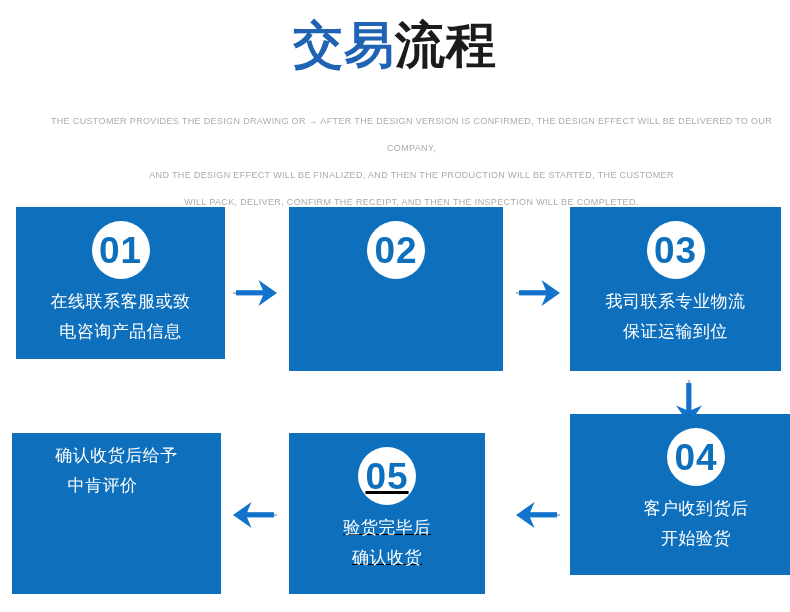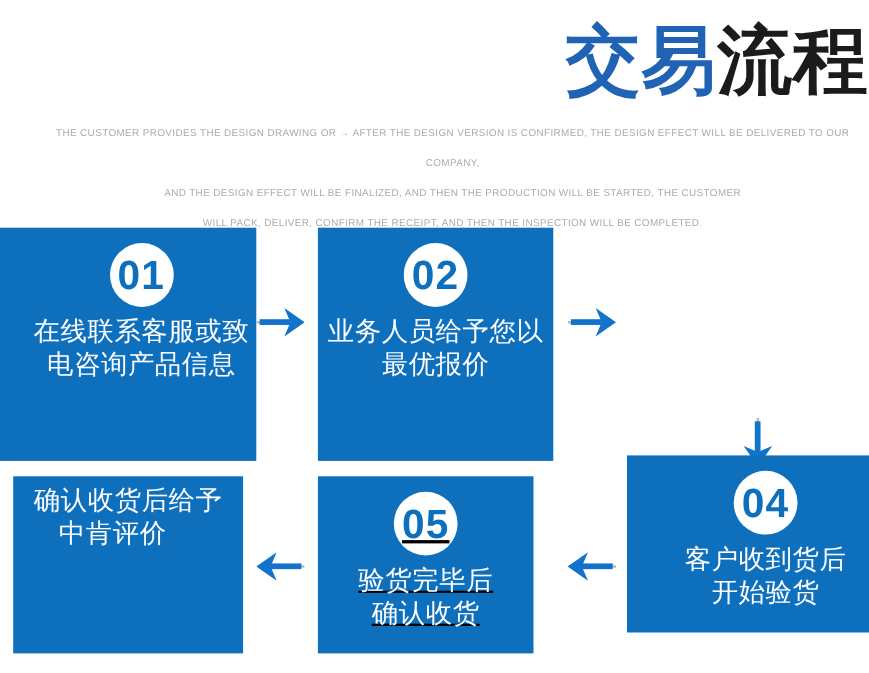--- a/index.html
+++ b/index.html
@@ -3,50 +3,50 @@
 <meta charset="utf-8">
 <style>
   html,body{margin:0;padding:0;background:#ffffff;}
   .canvas{
     position:relative;width:790px;height:612px;background:#ffffff;overflow:hidden;
     font-family:"Liberation Sans","DejaVu Sans",sans-serif;
   }
   
   .title{
     position:absolute;top:16px;left:0;right:0;margin:0;
-    text-align:right;font-size:68px;font-weight:700;line-height:1.16;
+    text-align:center;font-size:50px;font-weight:700;line-height:1.16;
     letter-spacing:1px;
   }
   .t-blue{color:var(--title-blue,#2063b4);}
   .t-black{color:var(--title-black,#1b1b1b);}
   
   .subtitle{position:absolute;top:108px;left:0;right:0;text-align:center;}
   .subtitle p{
     margin:0;font-size:9px;line-height:27px;font-weight:400;
     color:var(--subtitle-gray,#ababab);letter-spacing:.35px;padding-left:33px;
   }
   
   .box{position:absolute;background:var(--box-blue,#0e70bd);}
-  .b1{left:0; top:207px;width:209px;height:212px;padding-left:24px;}
-  .b2{left:289px;top:207px;width:214px;height:212px;}
+  .b1{left:16px; top:207px;width:209px;height:152px;}
+  .b2{left:289px;top:207px;width:214px;height:164px;}
   .b3{left:570px;top:207px;width:211px;height:164px;}
   .b6{left:12px; top:433px;width:209px;height:161px;}
   .b5{left:289px;top:433px;width:196px;height:161px;text-decoration:underline;}
   .b4{left:570px;top:414px;width:252px;height:161px;}
   .badge{
     width:58px;height:58px;border-radius:50%;background:#ffffff;
     margin:14px auto 0;display:flex;align-items:center;justify-content:center;
   }
   .num{
     font-size:37px;font-weight:700;color:var(--box-blue,#0e70bd);
     letter-spacing:1px;line-height:1;
   }
   .label{margin-top:8px;text-align:center;}
   .line{
-    font-size:24px;line-height:30px;color:var(--step-text-white,#ffffff);
+    font-size:17px;line-height:30px;color:var(--step-text-white,#ffffff);
     font-weight:400;letter-spacing:.5px;white-space:nowrap;
   }
   .b6 .line2{transform:translateX(-14px);}
   
   .arrow{position:absolute;color:var(--arrow-blue,#1173cb);}
   .arrow.h{width:44px;height:26px;}
   .arrow.v{width:26px;height:44px;}
   .arrow .shaft,.arrow .head{fill:currentColor;}
   .arrow .tail{fill:#b6babd;}
   .arrow.left{transform:scaleX(-1);}
@@ -82,32 +82,37 @@
   <svg class="arrow h ar1" viewBox="0 0 44 26">
     <rect class="tail" x="0" y="11.9" width="31" height="2.2"></rect>
     <rect class="shaft" x="3" y="10.2" width="28" height="5.2"></rect>
     <path class="head" d="M25.5,0 L44,13 L25.5,26 L31,13 Z"></path>
   </svg>
 
   <div class="box b2">
     <div class="badge">
       <span class="num">02</span>
     </div>
-    <div class="label">
-      <div class="line">业务人员给予您以</div>
-      <div class="line line2">最优报价</div>
-    </div>
   </div>
 
   <svg class="arrow h ar2" viewBox="0 0 44 26">
     <rect class="tail" x="0" y="11.9" width="31" height="2.2"></rect>
     <rect class="shaft" x="3" y="10.2" width="28" height="5.2"></rect>
     <path class="head" d="M25.5,0 L44,13 L25.5,26 L31,13 Z"></path>
   </svg>
 
+  <div class="box b3">
+    <div class="badge">
+      <span class="num">03</span>
+    </div>
+    <div class="label">
+      <div class="line">我司联系专业物流</div>
+      <div class="line line2">保证运输到位</div>
+    </div>
+  </div>
 
   <svg class="arrow v ad1" viewBox="0 0 26 44">
     <rect class="tail" x="11.9" y="0" width="2.2" height="31"></rect>
     <rect class="shaft" x="10.2" y="3" width="5.2" height="28"></rect>
     <path class="head" d="M0,25.5 L13,44 L26,25.5 L13,31 Z"></path>
   </svg>
 
   <div class="box b4">
     <div class="badge">
       <span class="num">04</span>

